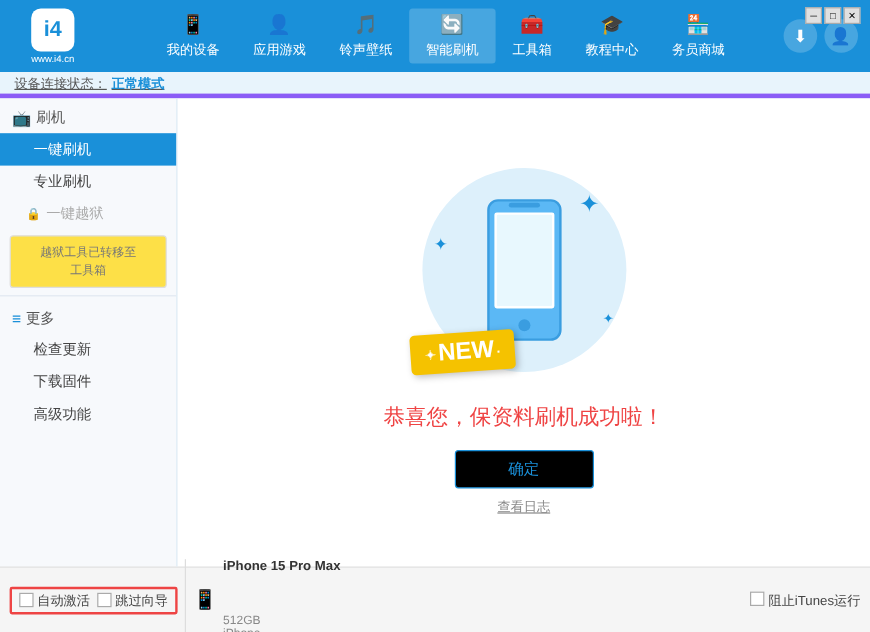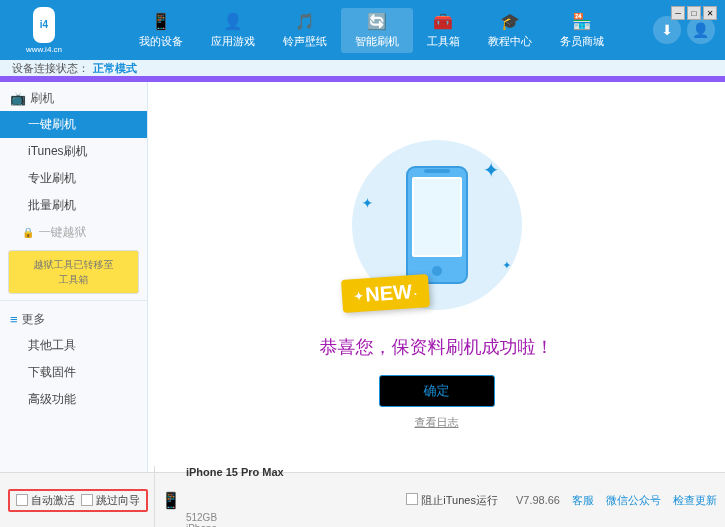--- a/index.html
+++ b/index.html
@@ -4,21 +4,21 @@
   <style>
     * { box-sizing: border-box; margin: 0; padding: 0; }
     body { font-family: 'Microsoft YaHei', Arial, sans-serif; font-size: 12px; background: #f0f0f0; width: 725px; height: 527px; overflow: hidden; }
   </style>
 </head>
 <body>
 
 <div style="position:relative; background:#1a90d9; height:60px; display:flex; align-items:center; padding:0 10px;">
 
   <div style="display:flex; flex-direction:column; align-items:center; margin-right:12px; min-width:68px;">
-    <div style="width:22px; height:36px; background:white; border-radius:8px; display:flex; align-items:center; justify-content:center; font-weight:bold; color:#1a90d9; font-size:10px;">i4</div>
+    <div style="width:36px; height:36px; background:white; border-radius:8px; display:flex; align-items:center; justify-content:center; font-weight:bold; color:#1a90d9; font-size:18px;">i4</div>
     <span style="color:white; font-size:8px; margin-top:2px;text-align:center;">www.i4.cn</span>
   </div>
 
   <div style="display:flex; flex:1; justify-content:center; gap:0;">
     <div style="display:flex;flex-direction:column;align-items:center;color:white;padding:4px 14px;cursor:pointer;font-size:11px;gap:3px;">
       <span style="font-size:16px;">📱</span>
       <span>我的设备</span>
     </div>
     <div style="display:flex;flex-direction:column;align-items:center;color:white;padding:4px 14px;cursor:pointer;font-size:11px;gap:3px;">
       <span style="font-size:16px;">👤</span>
@@ -51,65 +51,59 @@
     <div style="width:28px;height:28px;background:rgba(255,255,255,0.2);border-radius:50%;display:flex;align-items:center;justify-content:center;color:white;font-size:14px;cursor:pointer;">👤</div>
   </div>
 
   <div style="position:absolute;top:6px;right:8px;display:flex;gap:2px;">
     <div style="width:14px;height:14px;border:1px solid #aaa;background:#e0e0e0;cursor:pointer;display:flex;align-items:center;justify-content:center;font-size:8px;">─</div>
     <div style="width:14px;height:14px;border:1px solid #aaa;background:#e0e0e0;cursor:pointer;display:flex;align-items:center;justify-content:center;font-size:8px;">□</div>
     <div style="width:14px;height:14px;border:1px solid #aaa;background:#e0e0e0;cursor:pointer;display:flex;align-items:center;justify-content:center;font-size:8px;">✕</div>
   </div>
 </div>
 
-<div style="background:#e8f4fc;border-bottom:6px solid #8b5cf6;padding:3px 12px;font-size:11px;color:#555;display:flex;align-items:center;gap:4px;height:22px;">
+<div style="background:#e8f4fc;border-bottom:4px solid #8b5cf6;padding:3px 12px;font-size:11px;color:#555;display:flex;align-items:center;gap:4px;height:22px;text-decoration:underline;">
   <span>设备连接状态：</span>
   <span style="color:#1a90d9;font-weight:bold;">正常模式</span>
 </div>
 
 <div style="display:flex; height:calc(527px - 60px - 22px - 55px);">
 
   <div style="width:148px;background:#f7f9fc;border-right:1px solid #d8e8f4;overflow-y:auto;flex-shrink:0;">
 
     <div style="display:flex;align-items:center;gap:4px;padding:8px 10px 4px 10px;">
       <span style="color:#1a90d9;font-size:13px;">📺</span>
       <span style="font-size:12px;color:#555;">刷机</span>
     </div>
 
     <div style="padding:5px 10px 5px 28px;font-size:12px;color:white;cursor:pointer;background:#1a90d9;">
       <span>一键刷机</span>
     </div>
     <div style="padding:5px 10px 5px 28px;font-size:12px;color:#444;cursor:pointer;">
-      <span>iTunes刷机</span>
-    </div>
-    <div style="padding:5px 10px 5px 28px;font-size:12px;color:#444;cursor:pointer;">
       <span>专业刷机</span>
-    </div>
-    <div style="padding:5px 10px 5px 28px;font-size:12px;color:#444;cursor:pointer;">
-      <span>批量刷机</span>
     </div>
 
     <div style="padding:5px 10px 5px 22px;font-size:12px;color:#aaa;display:flex;align-items:center;gap:4px;">
       <span style="font-size:10px;color:#bbb;">🔒</span>
       <span>一键越狱</span>
     </div>
 
     <div style="margin:4px 8px;padding:6px;background:#fde047;border:1px solid #ddd;border-radius:3px;font-size:10px;color:#777;text-align:center;line-height:1.5;">
       <span>越狱工具已转移至</span><br>
       <span>工具箱</span>
     </div>
 
     <hr style="border:none;border-top:1px solid #e0e8f0;margin:6px 0;">
 
     <div style="display:flex;align-items:center;gap:4px;padding:4px 10px;">
       <span style="color:#1a90d9;font-size:13px;">≡</span>
       <span style="font-size:12px;color:#555;">更多</span>
     </div>
     <div style="padding:5px 10px 5px 28px;font-size:12px;color:#444;cursor:pointer;">
-      <span>其他工具</span>
+      <span>检查更新</span>
     </div>
     <div style="padding:5px 10px 5px 28px;font-size:12px;color:#444;cursor:pointer;">
       <span>下载固件</span>
     </div>
     <div style="padding:5px 10px 5px 28px;font-size:12px;color:#444;cursor:pointer;">
       <span>高级功能</span>
     </div>
   </div>
 
   <div style="flex:1;display:flex;flex-direction:column;align-items:center;justify-content:center;background:white;">
@@ -131,21 +125,21 @@
         <span style="position:absolute;bottom:38px;right:10px;color:#1a90d9;font-size:11px;">✦</span>
       </div>
 
       <div style="position:absolute;bottom:15px;left:5px;background:#f5c200;color:white;font-weight:bold;font-size:20px;padding:5px 12px;border-radius:4px;transform:rotate(-4deg);box-shadow:2px 2px 6px rgba(0,0,0,0.25);display:flex;align-items:center;gap:2px;">
         <span style="font-size:11px;vertical-align:top;margin-top:2px;">✦</span>
         <span>NEW</span>
         <span style="font-size:11px;vertical-align:bottom;margin-bottom:2px;">.</span>
       </div>
     </div>
 
-    <div style="font-size:18px;color:#a21caf;margin-bottom:16px;">恭喜您，保资料刷机成功啦！</div>
+    <div style="font-size:18px;color:#ef4444;margin-bottom:16px;">恭喜您，保资料刷机成功啦！</div>
 
     <button style="background:#000000;border:1px solid #1a90d9;color:#1a90d9;padding:6px 44px;border-radius:3px;cursor:pointer;font-size:13px;margin-bottom:8px;font-family:inherit;">确定</button>
 
     <span style="font-size:11px;color:#888;cursor:pointer;text-decoration:underline;">查看日志</span>
   </div>
 </div>
 
 <div style="height:55px;background:#f5f5f5;border-top:1px solid #ddd;display:flex;align-items:center;padding:0 8px;gap:6px;">
 
   <div style="display:flex;gap:6px;border:2px solid #e44;padding:2px 6px;border-radius:2px;align-items:center;">
@@ -167,19 +161,13 @@
       <span style="font-size:10px;color:#888;">iPhone</span>
     </div>
   </div>
 
   <div style="flex:1;"></div>
   <label style="display:flex;align-items:flex-start;gap:3px;font-size:11px;color:#444;cursor:pointer;">
     <div style="width:12px;height:12px;border:1px solid #aaa;background:white;flex-shrink:0;"></div>
     <span>阻止iTunes运行</span>
   </label>
 
-  <div style="display:flex;gap:12px;align-items:center;font-size:11px;color:#666;margin-left:12px;">
-    <span>V7.98.66</span>
-    <span style="cursor:pointer;color:#1a90d9;">客服</span>
-    <span style="cursor:pointer;color:#1a90d9;">微信公众号</span>
-    <span style="cursor:pointer;color:#1a90d9;">检查更新</span>
-  </div>
 </div>
 
 </body></html>

